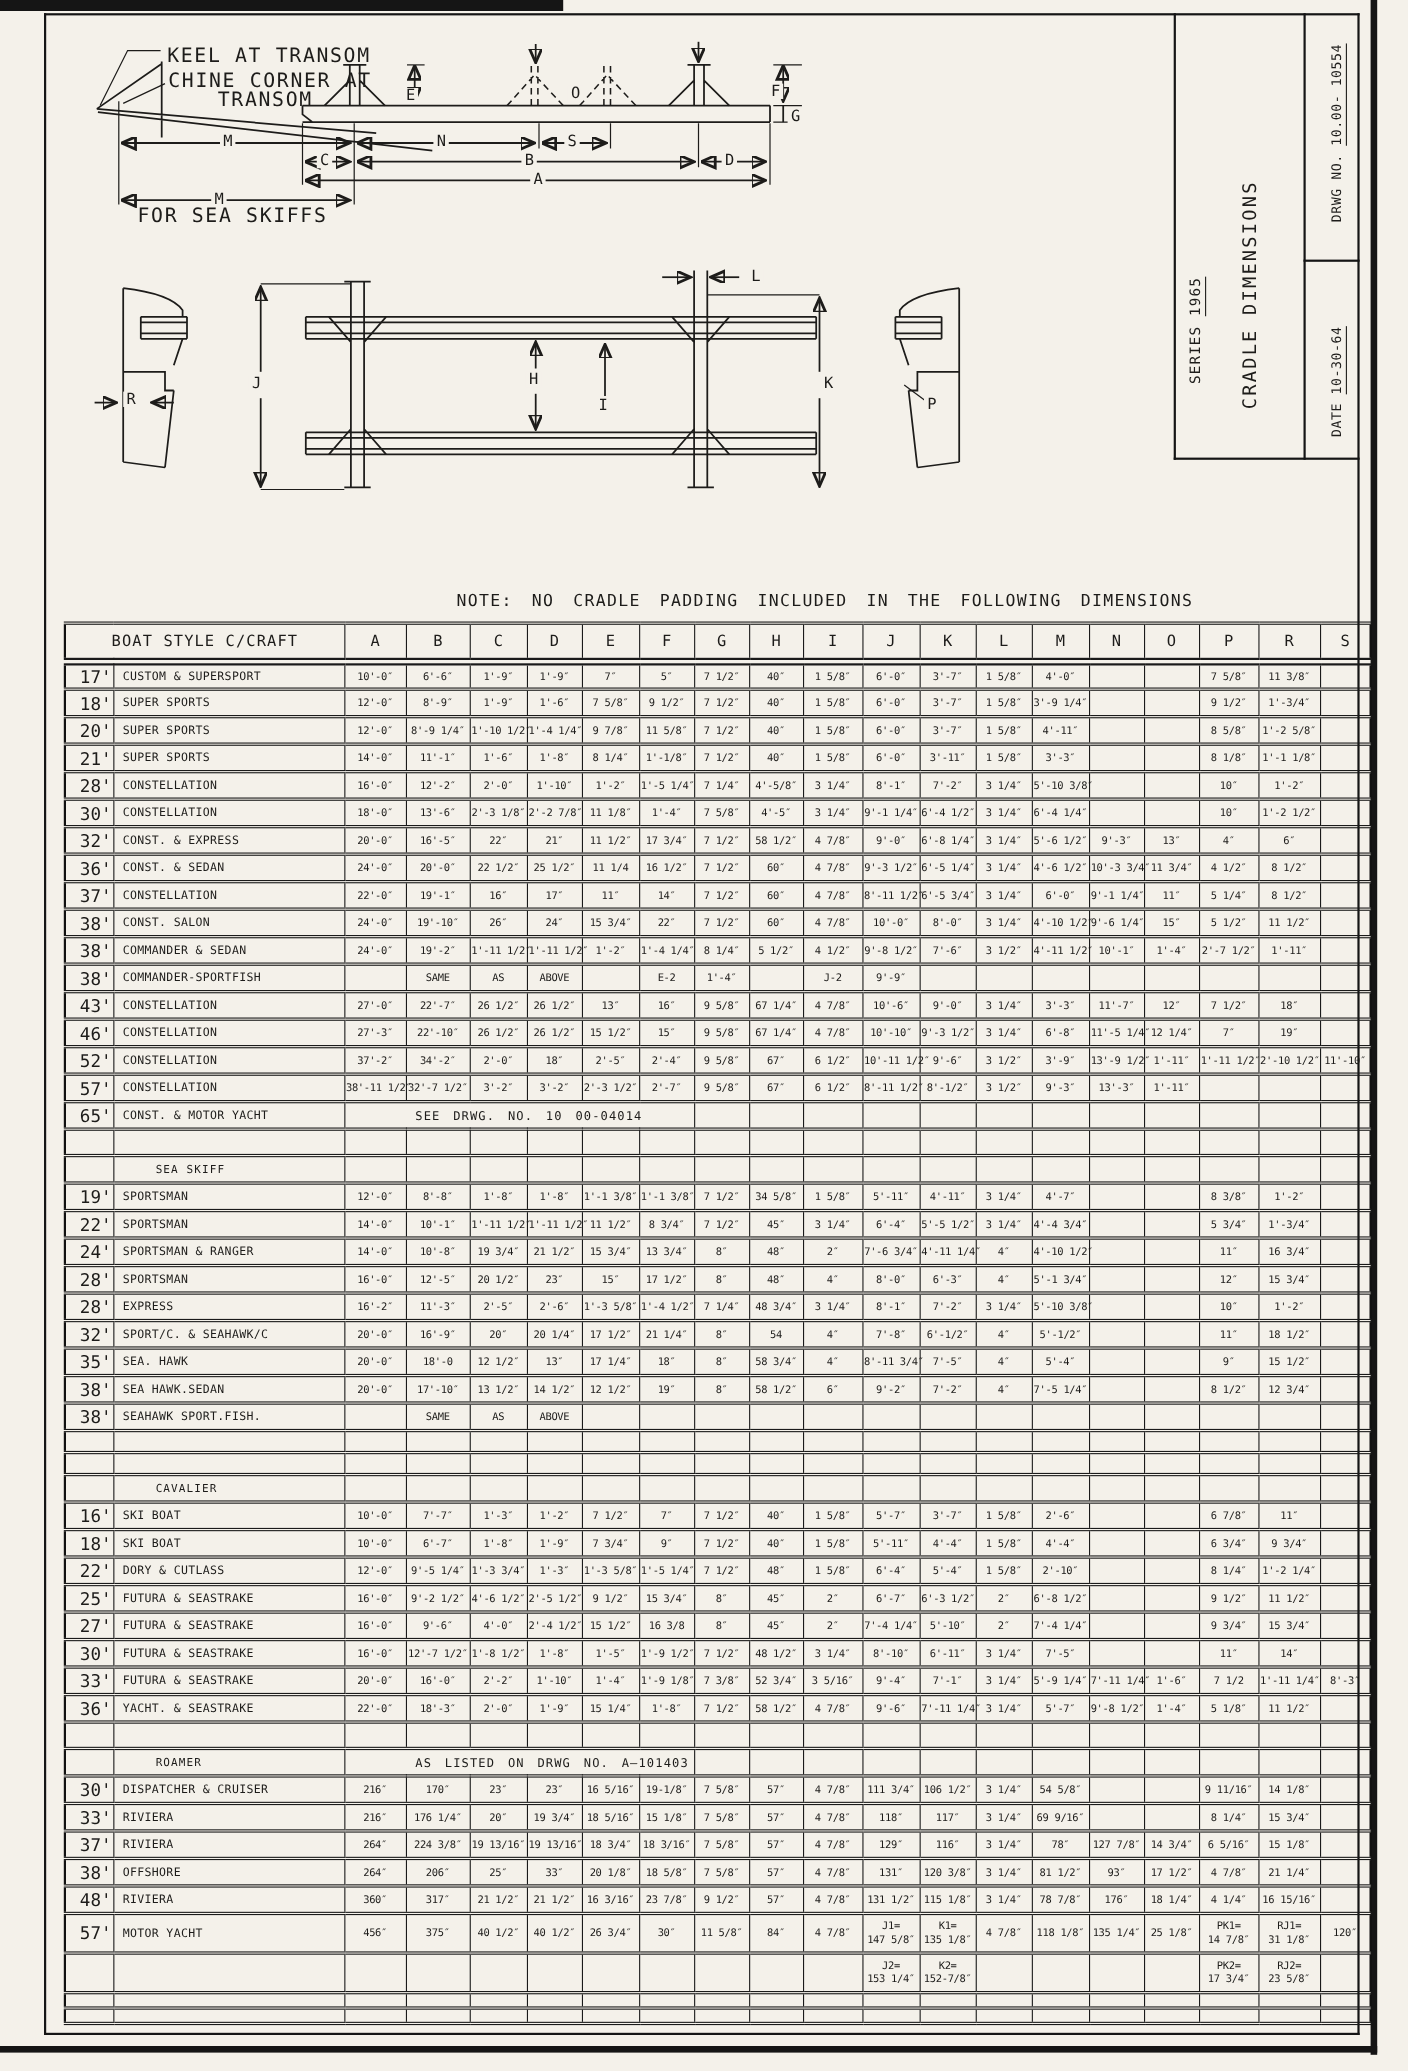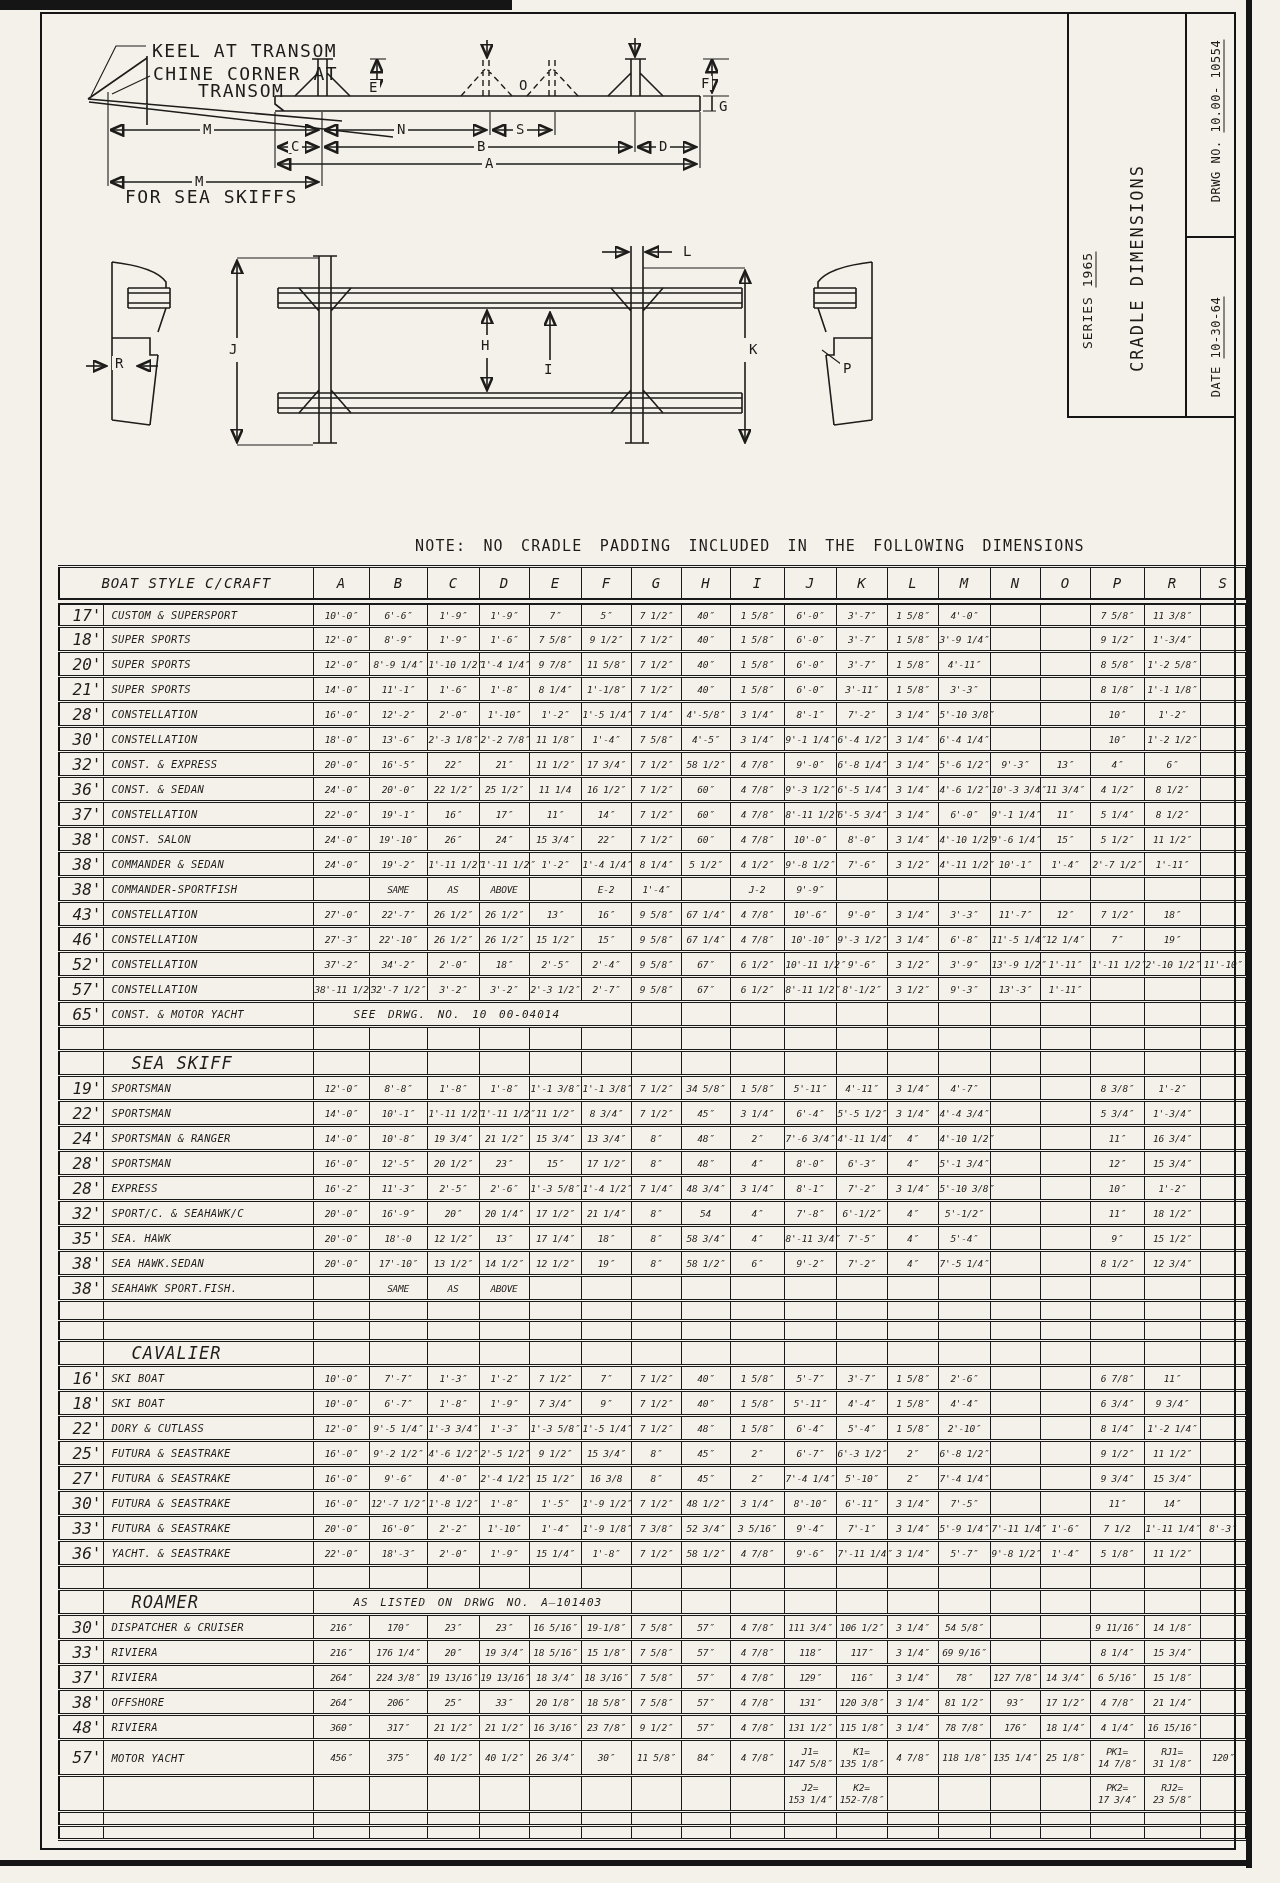--- a/index.html
+++ b/index.html
@@ -31,34 +31,34 @@
   .dlabel{position:absolute;font-size:18px;letter-spacing:1.5px;white-space:nowrap;}
   .dim-letter{position:absolute;font-size:14px;background:#f4f1ea;padding:0 3px;line-height:14px;}
   #note-line{position:absolute;left:415px;top:537px;font-size:15px;letter-spacing:1.2px;word-spacing:7px;}
   svg{position:absolute;left:0;top:0;}
   svg path, svg line{stroke:#1d1c1a;stroke-width:1.6;fill:none;}
   svg .thin{stroke-width:1.1;}
   svg .dash{stroke-dasharray:6,4;stroke-width:1.4;}
   
   #tablewrap{position:absolute;left:58px;top:565px;width:1188px;}
   table{border-collapse:collapse;width:1188px;table-layout:fixed;
-        font-family:"DejaVu Sans Mono", monospace;font-style:italic;}
+        font-family:"DejaVu Sans Mono", monospace;}
   th,td{border-left:1.5px solid #1a1a1a;border-right:1.5px solid #1a1a1a;
         border-top:3px double #1a1a1a;border-bottom:3px double #1a1a1a;
         padding:0 1px;overflow:visible;white-space:nowrap;}
   table{border:2.5px solid #111;}
   thead th{height:30px;font-size:14px;font-weight:normal;border-bottom:7px double #1a1a1a;}
   th.h-boat{font-size:14px;letter-spacing:1px;}
   tbody tr{height:25px;}
   td{font-size:9.5px;letter-spacing:-.3px;text-align:center;}
   td.c-size{font-size:16px;text-align:right;letter-spacing:0;}
   td.c-name{font-size:10.5px;text-align:left;padding-left:8px;letter-spacing:.3px;}
-  td.c-note{font-size:11px;text-align:left;padding-left:40px;letter-spacing:1px;word-spacing:4px;}
+  td.c-note{font-size:11px;text-align:left;padding-left:64px;letter-spacing:1px;word-spacing:4px;}
   td.pre{white-space:pre-line;line-height:1.25;}
-  tr.section td.c-name{font-size:17px;letter-spacing:1px;padding-left:28px;margin-left:12px;}
+  tr.section td.c-name{font-size:10px;letter-spacing:1px;padding-left:38px;margin-left:12px;}
 </style>
 </head>
 <body>
 
 <div id="page">
 
   <div class="line" id="top-strip"></div>
   <div class="line" id="frame-top"></div>
   <div class="line" id="frame-left"></div>
   <div class="line" id="frame-right-inner"></div>

